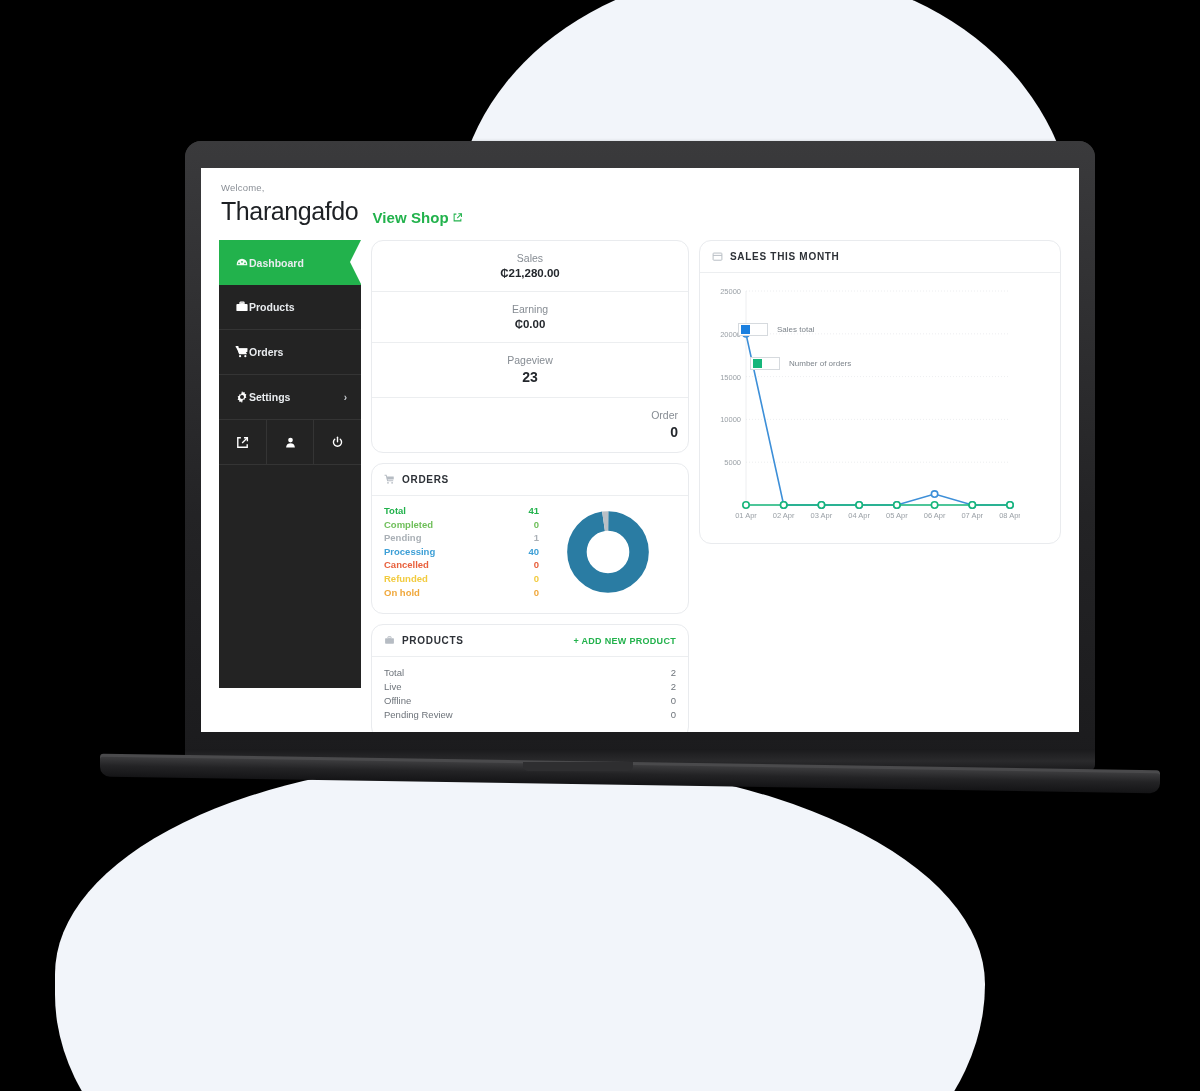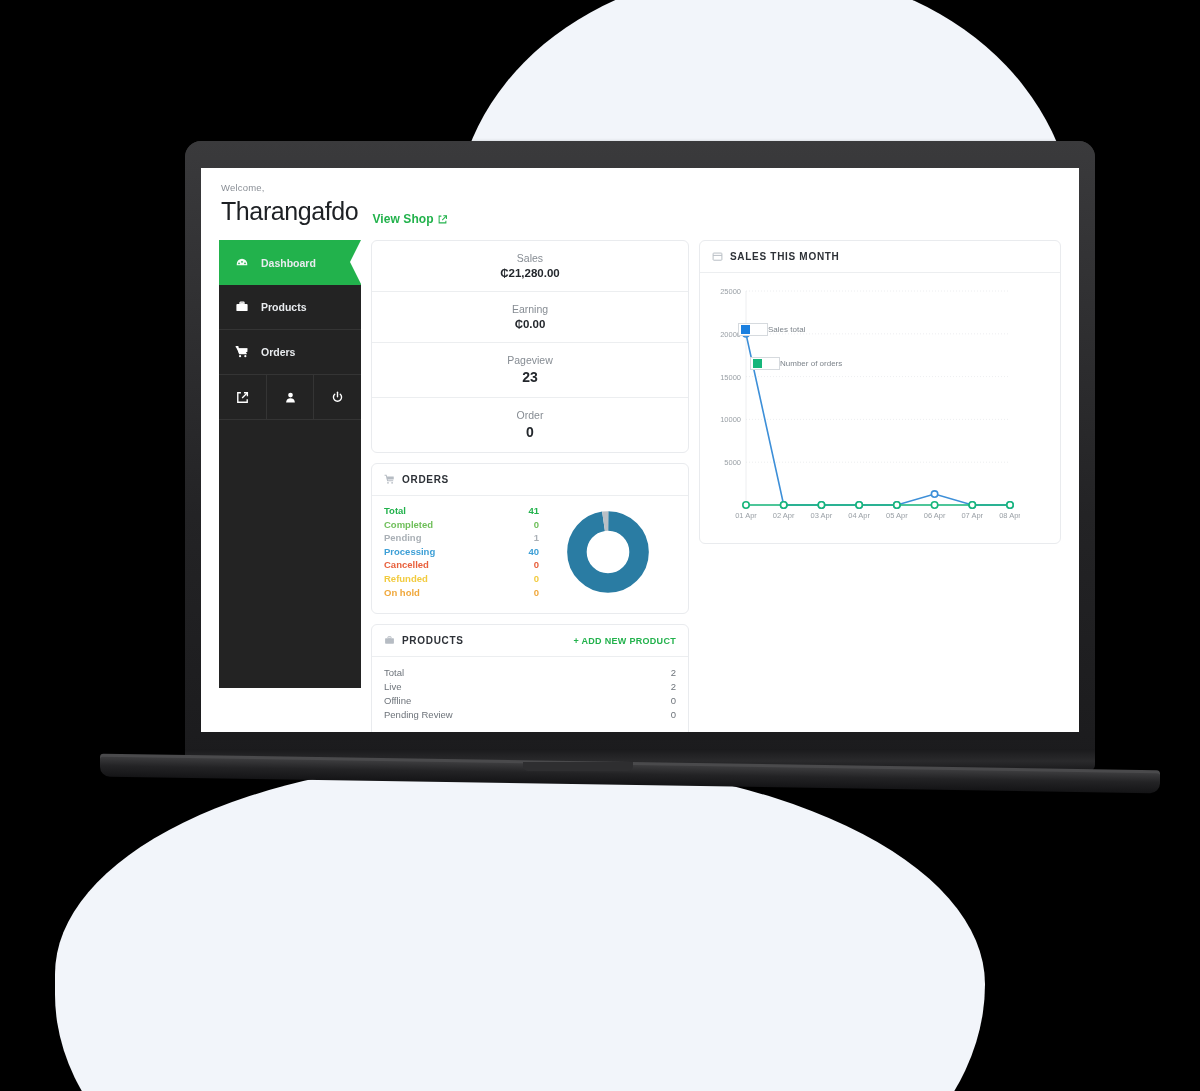--- a/index.html
+++ b/index.html
@@ -72,80 +72,80 @@
     background: #2e2e30; border-radius: 0 0 5px 5px;
   }
 
   
   #page { position: absolute; inset: 0; background: #fff; padding: 14px 18px 0 18px; }
 
   .welcome { font-size: 9.5px; color: #8a8f96; letter-spacing: .2px; margin-left: 2px; }
   .brandrow { display: flex; align-items: flex-end; gap: 14px; margin: 4px 0 0 2px; }
   .brand { font-size: 25px; color: #1d2024; letter-spacing: -.4px; }
   .viewshop {
-    font-size: 12px; color: #22b24c; font-weight: 600; letter-spacing: .1px;
+    font-size: 15px; color: #22b24c; font-weight: 600; letter-spacing: .1px;
     display: inline-flex; align-items: center; gap: 4px; cursor: pointer;
   }
   .viewshop svg { width: 9px; height: 9px; }
 
   #cols { display: flex; gap: 10px; margin-top: 14px; }
 
   
   #sidebar { width: 142px; background: #232323; flex: 0 0 142px; align-self: flex-start; height: 448px; position: relative; }
   .navitem {
-    height: 45px; display: flex; align-items: center; gap: 12px;
+    height: 45px; display: flex; align-items: center; 
     padding-left: 16px; color: #e9ecef; font-size: 10.5px; font-weight: 600;
     border-bottom: 1px solid #343434; cursor: pointer; position: relative;
   }
   .navitem .ico { width: 14px; display: flex; justify-content: center; color: #fff; }
   .navitem.active { background: #22b24c; border-bottom: none; }
   .navitem.active::after {
     content: ""; position: absolute; right: -0px; top: 0;
     border-top: 22.5px solid transparent; border-bottom: 22.5px solid transparent;
     border-right: 11px solid #fff;
   }
   .navitem .chev { margin-left: auto; margin-right: 14px; font-size: 10px; color: #c9ced3; }
   #iconrow { display: flex; height: 45px; border-bottom: 1px solid #343434; }
   #iconrow .ibtn {
     flex: 1; display: flex; align-items: center; justify-content: center;
     color: #fff; cursor: pointer; border-right: 1px solid #343434;
   }
   #iconrow .ibtn:last-child { border-right: none; }
 
   
   #center { width: 318px; flex: 0 0 318px; display: flex; flex-direction: column; gap: 10px; }
-  .card { background: #fff; border: 1px solid #e9ebee; border-radius: 6px; }
+  .card { background: #fff; border: 1px solid #e9ebee; border-radius: 12px; }
   .cardhead {
     display: flex; align-items: center; gap: 7px;
     padding: 10px 12px; border-bottom: 1px solid #eceef0;
     font-size: 10px; font-weight: 700; color: #2d3137; letter-spacing: .7px;
   }
   .cardhead .hico { color: #b6bcc3; display: flex; }
   .cardhead .action { margin-left: auto; color: #22b24c; font-size: 9px; font-weight: 700; letter-spacing: .3px; cursor: pointer; }
 
   .statrow { padding: 11px 10px 12px; text-align: center; border-bottom: 1px solid #eceef0; }
-  .statrow:last-child { border-bottom: none; }
+  .statrow:last-child { border-bottom: none; text-align: right; }
   .statlabel { font-size: 10.5px; color: #868c93; }
   .statvalue { font-size: 11.5px; font-weight: 700; color: #23272c; margin-top: 3px; }
   .statvalue.big { font-size: 14px; }
 
   #ordersbody { display: flex; padding: 8px 12px 14px; }
   #orderslist { flex: 0 0 155px; }
   .orow { display: flex; font-size: 9.5px; line-height: 13.6px; font-weight: 600; }
   .orow .on { margin-left: auto; }
   #donutwrap { flex: 1; display: flex; align-items: center; justify-content: center; }
 
   .prow { display: flex; font-size: 9.5px; color: #6d737a; line-height: 14px; padding: 0 12px; }
   .prow .pv { margin-left: auto; }
   #productsbody { padding: 9px 0 16px; }
 
   
   #right { flex: 1; }
   #chartbody { padding: 10px 10px 6px 4px; position: relative; }
-  .lgd { position: absolute; display: flex; align-items: center; }
+  .lgd { position: absolute; display: flex; align-items: center; gap: 9px; }
   .lgdbox {
     width: 30px; height: 13px; border: 1px solid #d6dade; background: #fff;
     display: flex; align-items: center; padding-left: 2px;
   }
   .lgdswatch { width: 9px; height: 9px; }
   .lgdtxt { font-size: 8px; color: #7d848b; }
 </style>
 </head>
 <body>
 
@@ -208,20 +208,30 @@
                   <path d="M.8 1.8h2.3l.6 2.3h10.5l-1.6 5.4H4.6"></path>
                   <path d="M.8 1.8h2.4l2 8h8.2" stroke="#fff" stroke-width="1.5" fill="none"></path>
                   <rect x="4.2" y="3.6" width="10" height="4.3" rx=".5"></rect>
                   <circle cx="5.8" cy="12.8" r="1.25"></circle>
                   <circle cx="11.8" cy="12.8" r="1.25"></circle>
                 </svg>
               </span>
               <span>Orders</span>
             </div>
 
+            <div class="navitem">
+              <span class="ico">
+                <svg width="14" height="14" viewBox="0 0 16 16" fill="#fff">
+                  <path d="M8 1.2l1 1.6 1.9-.4.3 1.9 1.8.7-.8 1.8.8 1.8-1.8.7-.3 1.9-1.9-.4L8 14.8l-1-1.6-1.9.4-.3-1.9-1.8-.7.8-1.8-.8-1.8 1.8-.7.3-1.9 1.9.4z"></path>
+                  <circle cx="8" cy="8" r="2.3" fill="#232323"></circle>
+                </svg>
+              </span>
+              <span>Settings</span>
+              <span class="chev">›</span>
+            </div>
 
             <div id="iconrow">
               <div class="ibtn">
                 <svg width="13" height="13" viewBox="0 0 16 16" fill="none" stroke="#fff" stroke-width="1.7">
                   <path d="M6 2.2H2.2v11.6h11.6V10"></path>
                     <path d="M9.8 2.2H14v4.2"></path>
                     <path d="M14 2.2L7.6 8.6"></path>
                 </svg>
               </div>
               <div class="ibtn">

